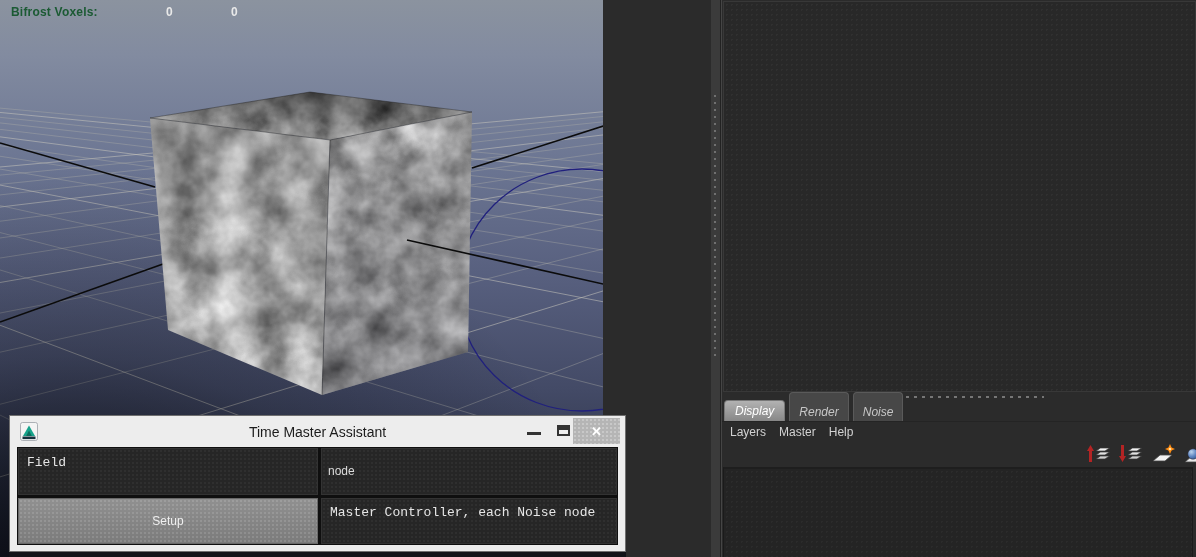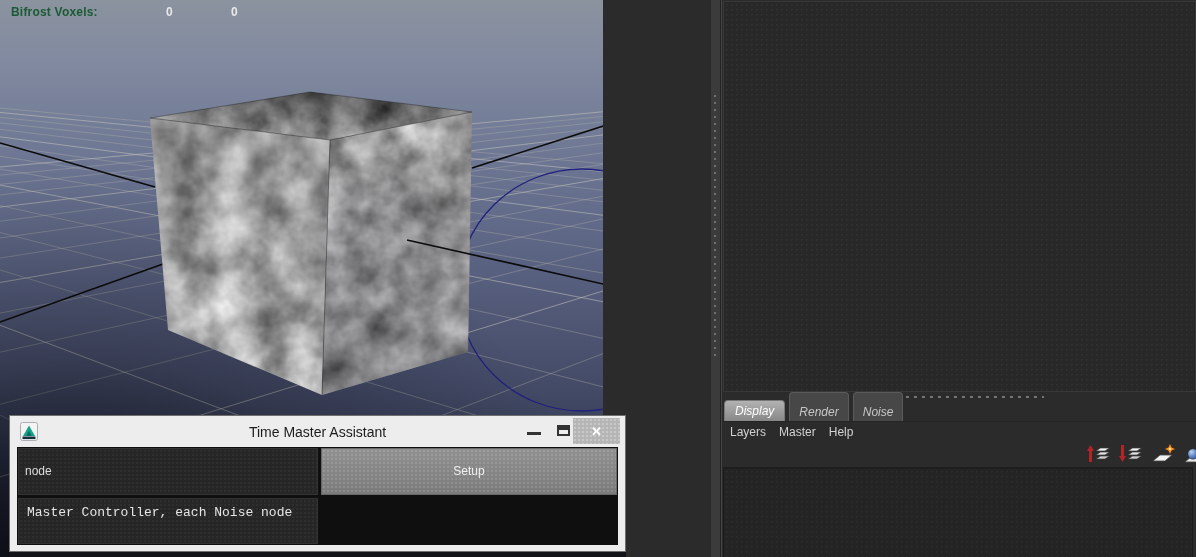--- a/index.html
+++ b/index.html
@@ -303,20 +303,21 @@
         <rect x="2.5" y="14.5" width="13" height="2.6" fill="#15303d"></rect>
       </svg>
       <div class="dlg-title">Time Master Assistant</div>
       <div class="btn-min"></div>
       <div class="btn-max">
           <div class="tbar"></div>
         </div>
       <div class="btn-close">✕</div>
     </div>
     <div class="dlg-body">
+      <div class="cell mono">Field</div>
       <div class="cell value">node</div>
       <div class="cell setup-btn">Setup</div>
       <div class="cell mono">Master Controller, each Noise node</div>
     </div>
   </div>
   <div class="dlg-shadow"></div>
 
 </div>
 
 </body></html>

